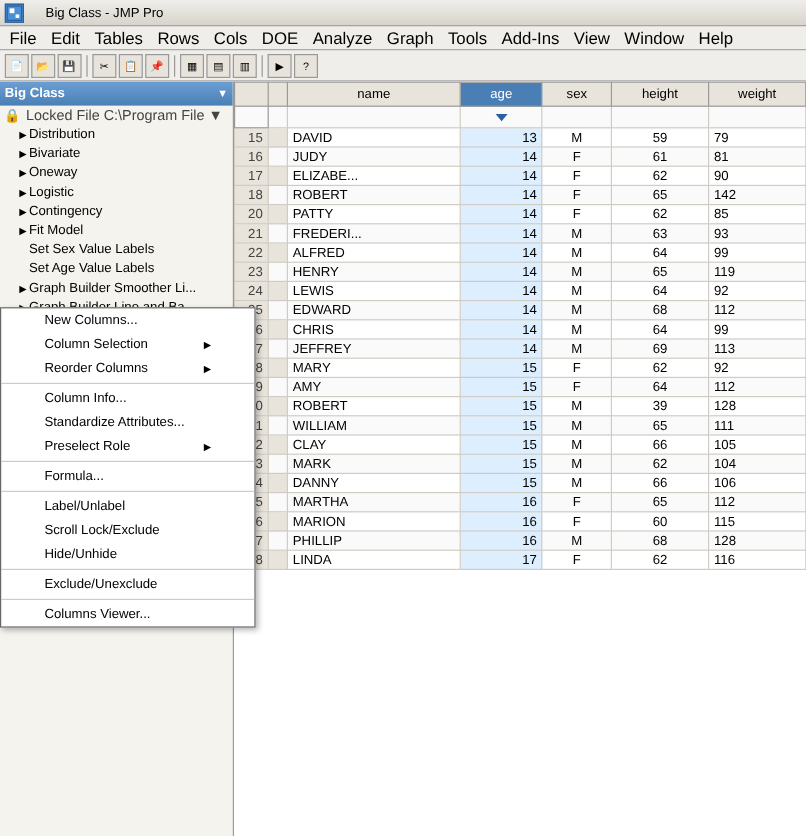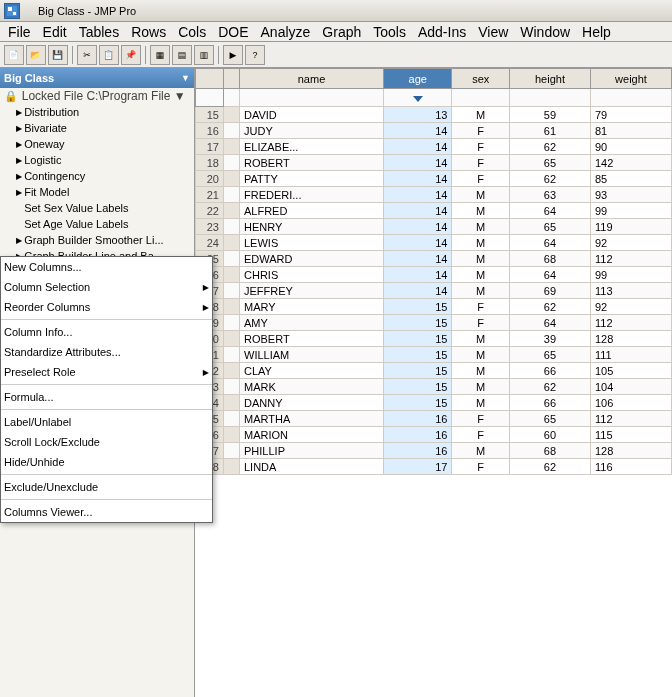--- a/index.html
+++ b/index.html
@@ -129,21 +129,21 @@
       position: absolute;
       left: 0;
       top: 188px;
       width: 213px;
       background: white;
       border: 1px solid #666;
       box-shadow: 2px 2px 5px rgba(0,0,0,0.3);
       z-index: 100;
     }
     .ctx-item {
-      padding: 3px 3px;
+      padding: 3px 36px;
       font-size: 11px;
       cursor: pointer;
       display: flex;
       align-items: center;
       justify-content: space-between;
       height: 20px;
     }
     .ctx-item.highlighted { background: #316ac5; color: white; }
     .ctx-sep { height: 1px; background: #ccc; margin: 2px 0; }
     .ctx-arrow { font-size: 8px; }

